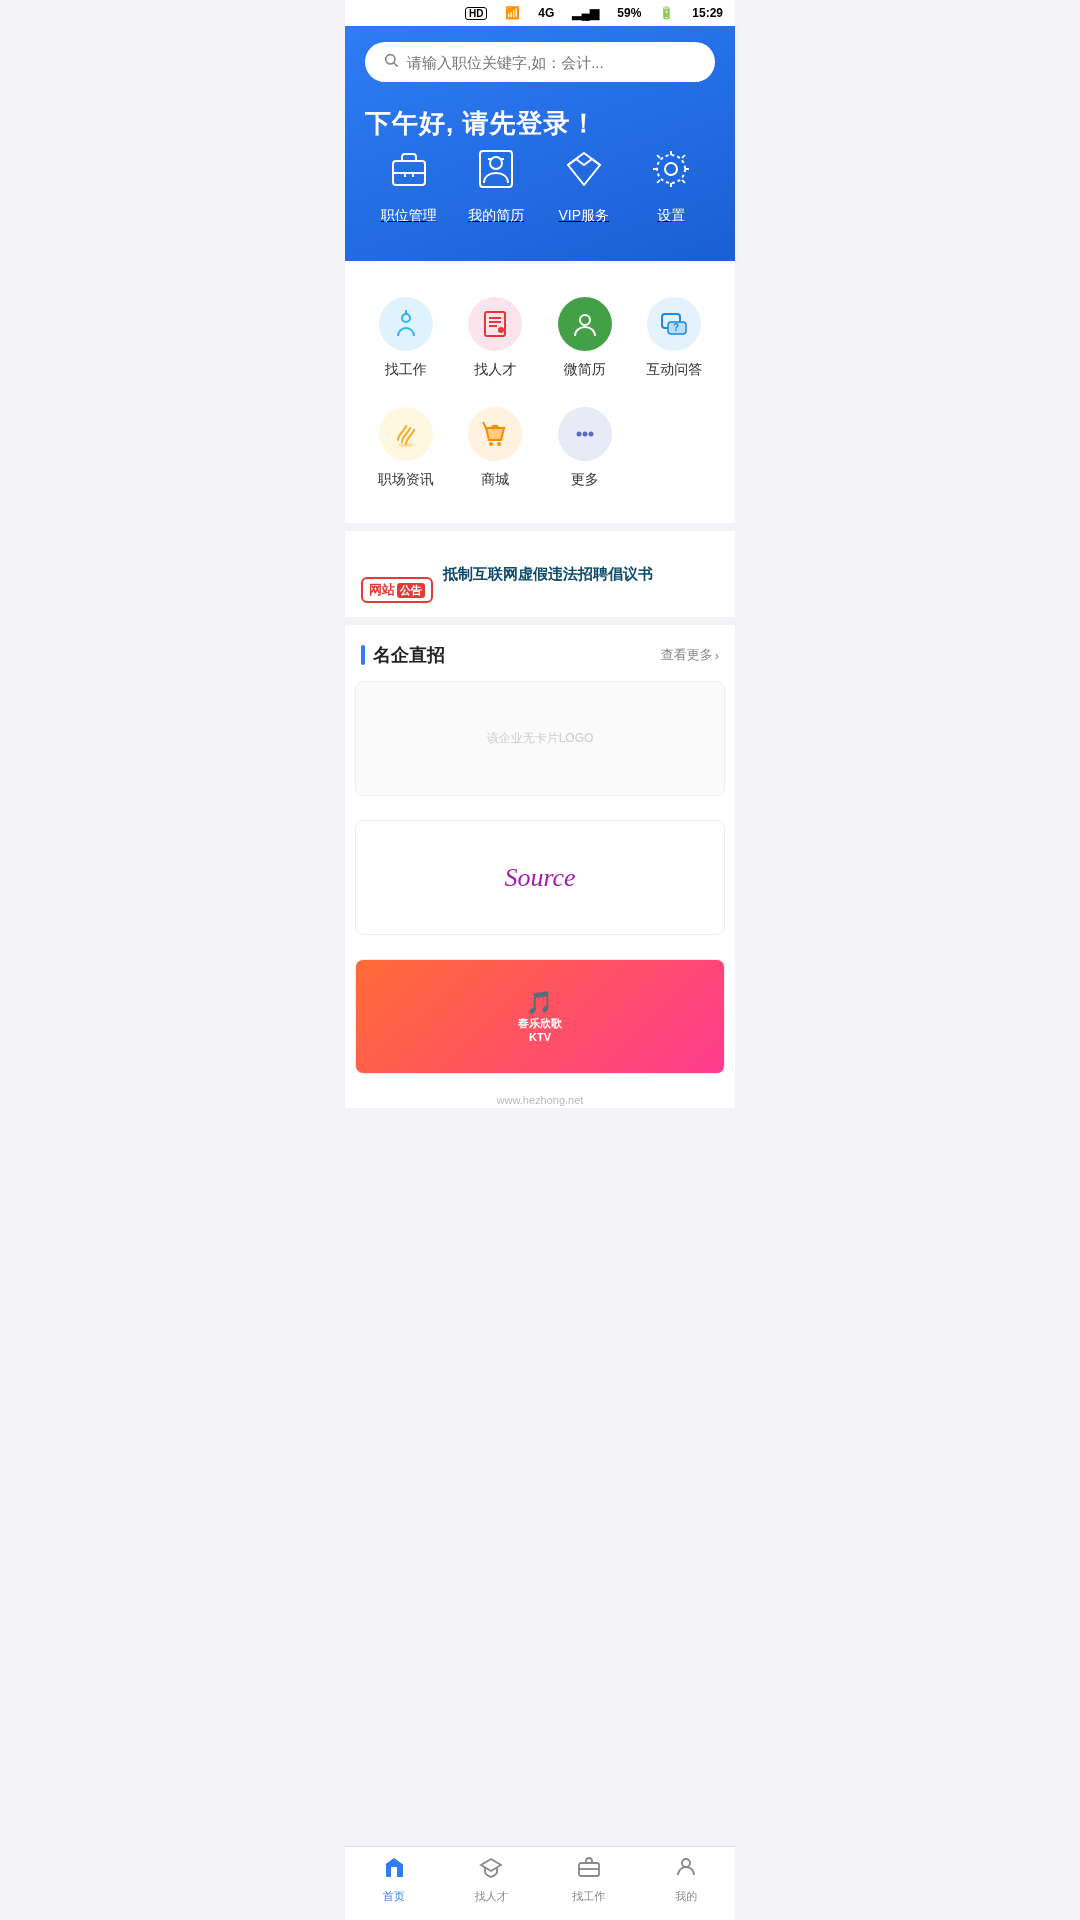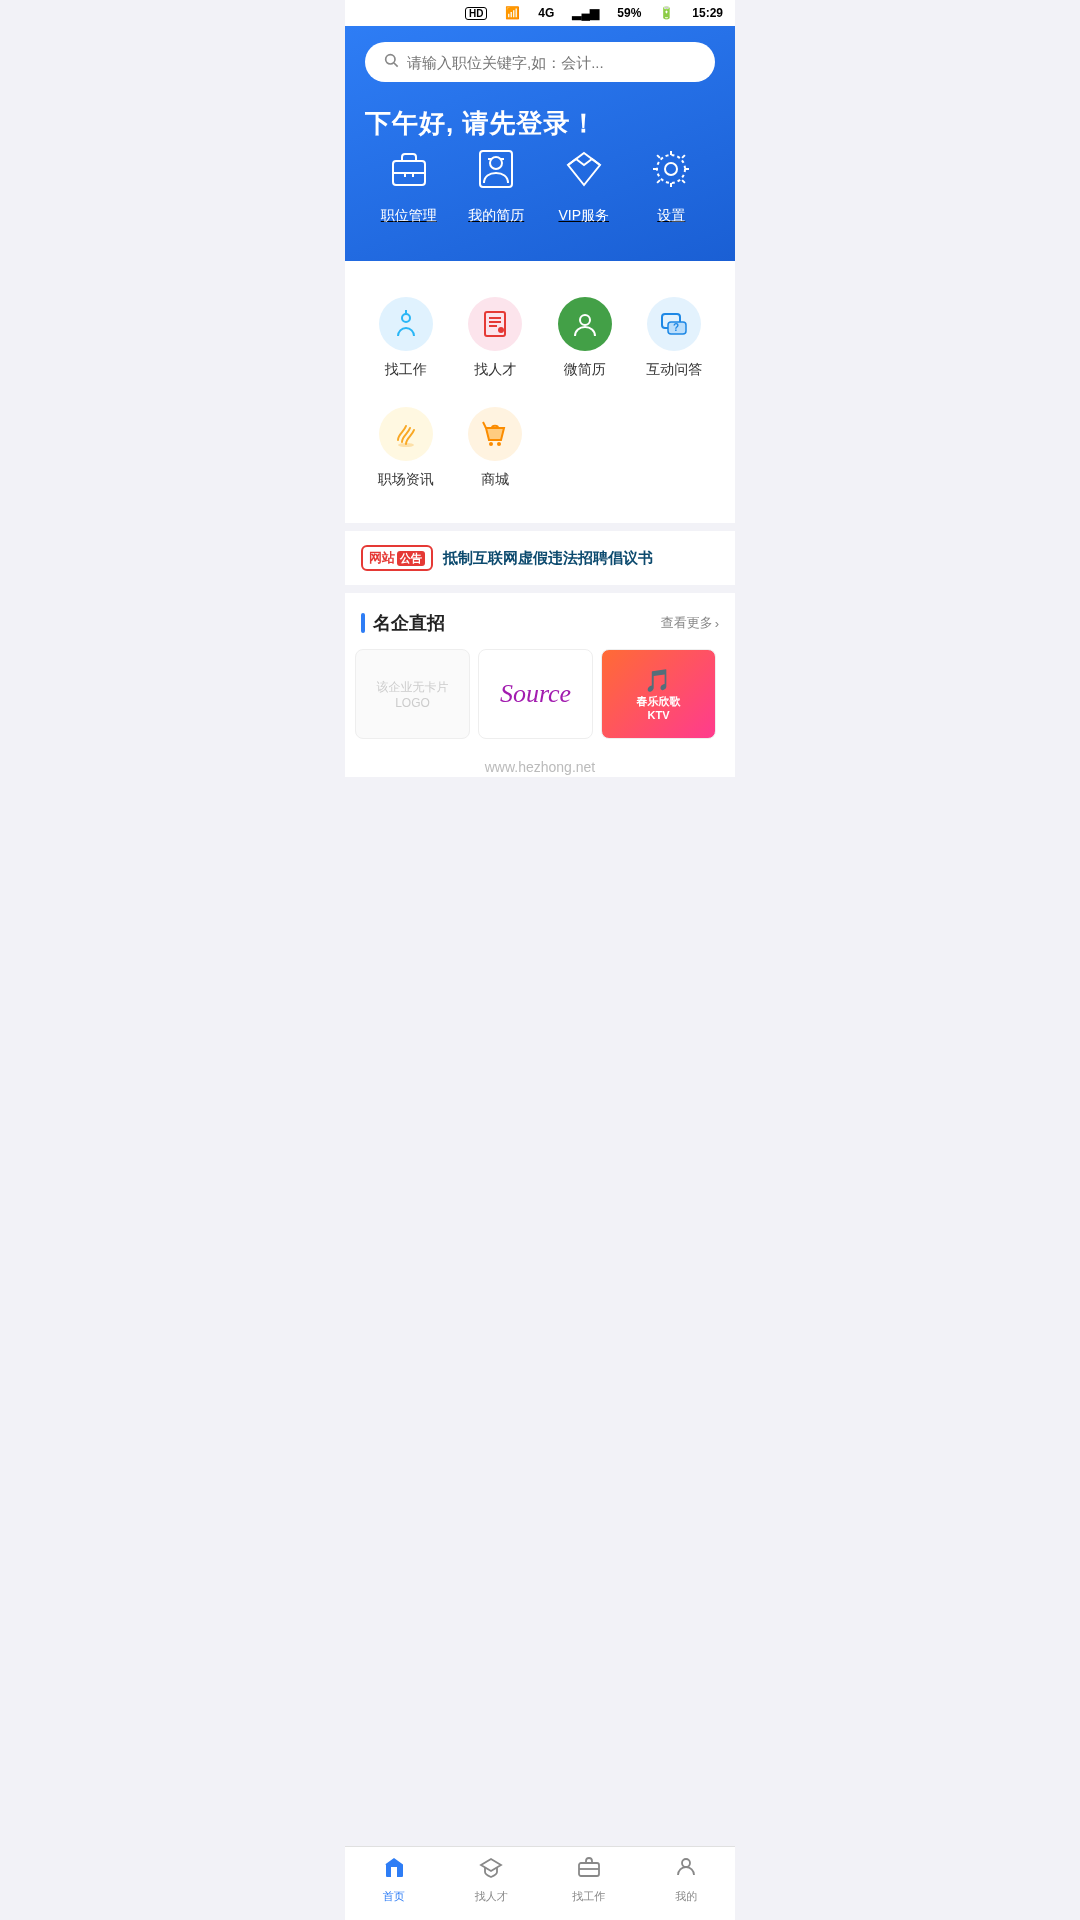--- a/index.html
+++ b/index.html
@@ -151,20 +151,21 @@
     .announcement .badge {
       background: white;
       border: 2px solid #e53935;
       border-radius: 6px;
       padding: 2px 6px;
       display: flex;
       align-items: center;
       gap: 2px;
       white-space: nowrap;
       flex-shrink: 0;
+      margin-top: 32px;
     }
     .announcement .badge .wz {
       color: #e53935;
       font-size: 13px;
       font-weight: 700;
     }
     .announcement .badge .gz {
       background: #e53935;
       color: white;
       font-size: 11px;
@@ -210,22 +211,23 @@
       align-items: center;
       gap: 2px;
       cursor: pointer;
     }
 
     
     .company-row {
       background: white;
       padding: 0 10px 16px;
       display: flex;
-      gap: 8px;
+      gap: 24px;
       overflow-x: hidden;
+      flex-direction: column;
     }
     .company-card {
       flex: 0 0 115px;
       height: 90px;
       border: 1px solid #eee;
       border-radius: 8px;
       display: flex;
       align-items: center;
       justify-content: center;
       overflow: hidden;
@@ -296,21 +298,21 @@
     }
 
     
     .bottom-spacer {
       height: 80px;
     }
 
     
     .watermark {
       text-align: center;
-      font-size: 14px;
+      font-size: 11px;
       color: #bbb;
       padding: 4px 0 2px;
       background: white;
     }
   </style>
 </head>
 <body>
 
 <div class="status-bar">
   <span class="hd-badge">HD</span>
@@ -454,20 +456,30 @@
           <path d="M7 10 L4 4" stroke="#fb8c00" stroke-width="2"></path>
           <path d="M7 10 L25 10 L22 22 H10 Z" fill="#ffcc80" stroke="#fb8c00" stroke-width="2"></path>
           <circle cx="12" cy="26" r="2" fill="#fb8c00"></circle>
           <circle cx="20" cy="26" r="2" fill="#fb8c00"></circle>
           <path d="M13 10 C13 7 19 7 19 10" stroke="#fb8c00" stroke-width="2"></path>
         </svg>
       </div>
       <span class="service-label">商城</span>
     </div>
 
+    <div class="service-item">
+      <div class="service-icon" style="background:#e8eaf6; border-radius:50%;">
+        <svg width="32" height="32" viewBox="0 0 32 32" fill="none">
+          <circle cx="10" cy="16" r="2.5" fill="#5c6bc0"></circle>
+          <circle cx="16" cy="16" r="2.5" fill="#5c6bc0"></circle>
+          <circle cx="22" cy="16" r="2.5" fill="#5c6bc0"></circle>
+        </svg>
+      </div>
+      <span class="service-label">更多</span>
+    </div>
 
   </div>
 </div>
 
 <div class="announcement">
   <div class="badge">
     <span class="wz">网站</span>
     <span class="gz">公告</span>
   </div>
   <span class="ann-text">抵制互联网虚假违法招聘倡议书</span>

